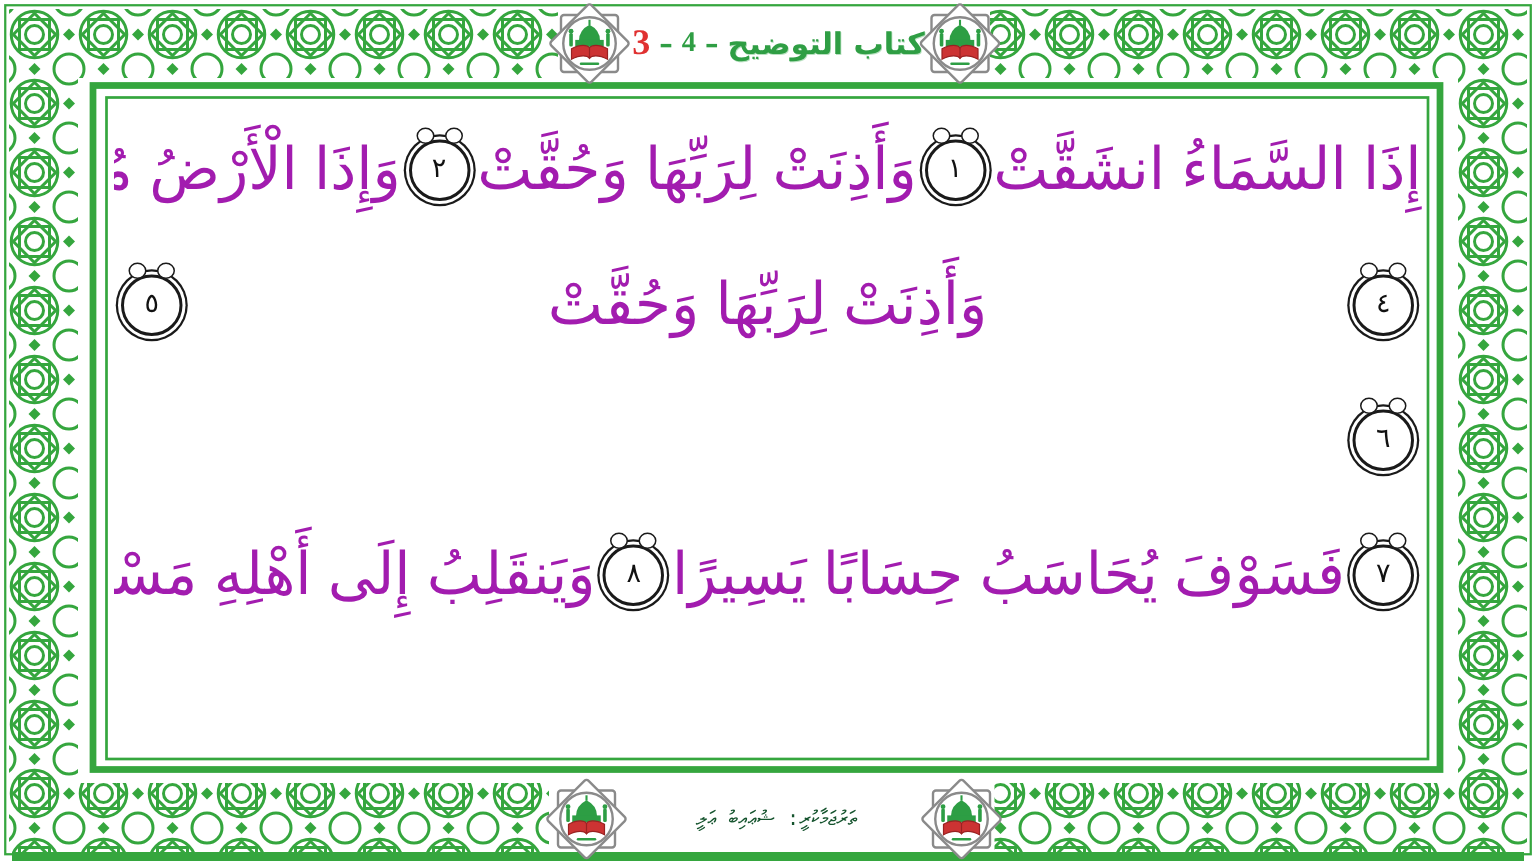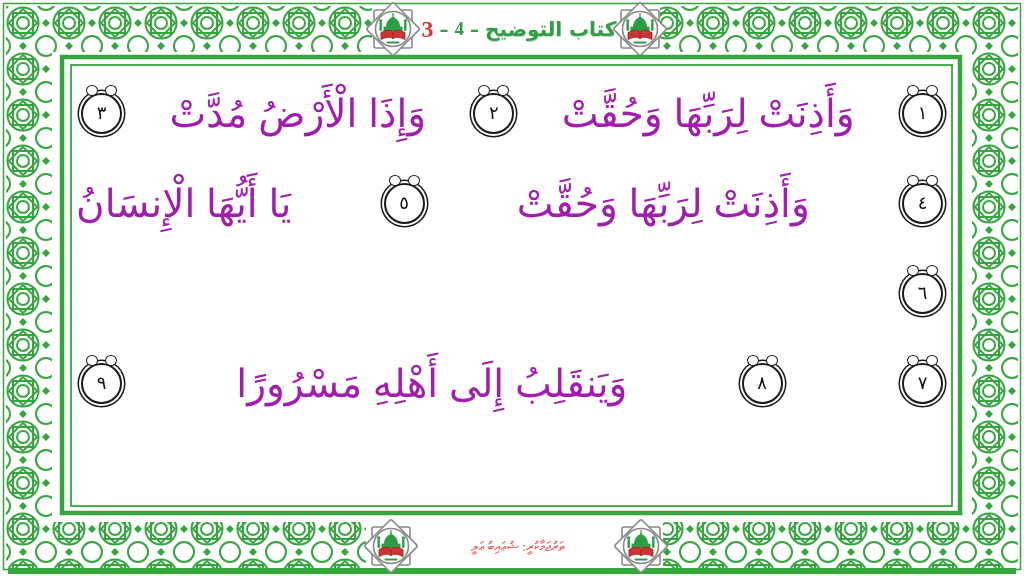--- a/index.html
+++ b/index.html
@@ -67,22 +67,22 @@
   .aya::before { left: 3px; }
   .aya::after  { right: 3px; }
 
   
   .footer-strip {
     position: absolute; left: 415px; top: 529px; width: 205px; height: 36px;
     display: flex; align-items: center; justify-content: center;
     direction: rtl;
   }
   .footer-credit {
-    color: #ef4444; font-size: 13.5px; white-space: nowrap;
-    font-family: Liberation Serif, serif;
+    color: #14532d; font-size: 13.5px; white-space: nowrap;
+    font-family: Liberation Mono, monospace;
     text-align: right;
   }
 </style>
 </head>
 <body>
 
 <div class="stage">
 
   <svg class="frame-svg" viewBox="0 0 1024 576" xmlns="http://www.w3.org/2000/svg">
     <defs>
@@ -153,40 +153,41 @@
     <span class="header-title">كتاب التوضيح</span>
     <span class="header-dash">–</span>
     <span class="header-part">4</span>
     <span class="header-dash">–</span>
     <span class="header-page">3</span>
   </div>
 
   <div class="quran">
 
     <div class="line">
+      <span class="seg">إِذَا السَّمَاءُ انشَقَّتْ</span>
       <span class="aya">١</span>
       <span class="seg">وَأَذِنَتْ لِرَبِّهَا وَحُقَّتْ</span>
       <span class="aya">٢</span>
       <span class="seg">وَإِذَا الْأَرْضُ مُدَّتْ</span>
       <span class="aya">٣</span>
     </div>
 
     <div class="line">
       <span class="aya">٤</span>
       <span class="seg">وَأَذِنَتْ لِرَبِّهَا وَحُقَّتْ</span>
       <span class="aya">٥</span>
-      <span class="seg">يَا أَيُّهَا الْإِنسَانُ</span>
     </div>
 
     <div class="line">
       <span class="aya">٦</span>
     </div>
 
     <div class="line">
       <span class="aya">٧</span>
+      <span class="seg">فَسَوْفَ يُحَاسَبُ حِسَابًا يَسِيرًا</span>
       <span class="aya">٨</span>
       <span class="seg">وَيَنقَلِبُ إِلَى أَهْلِهِ مَسْرُورًا</span>
       <span class="aya">٩</span>
     </div>
 
   </div>
 
   <div class="footer-strip">
     <span class="footer-credit">ތަރުޖަމާކުރީ: ޝުޢައިބު ޢަލީ</span>
   </div>

